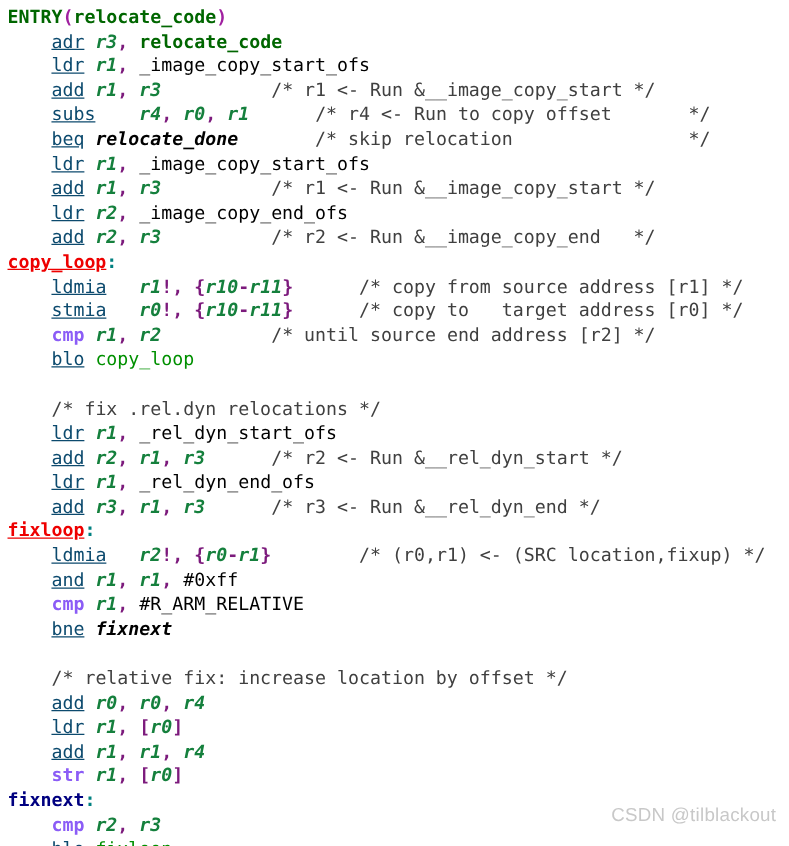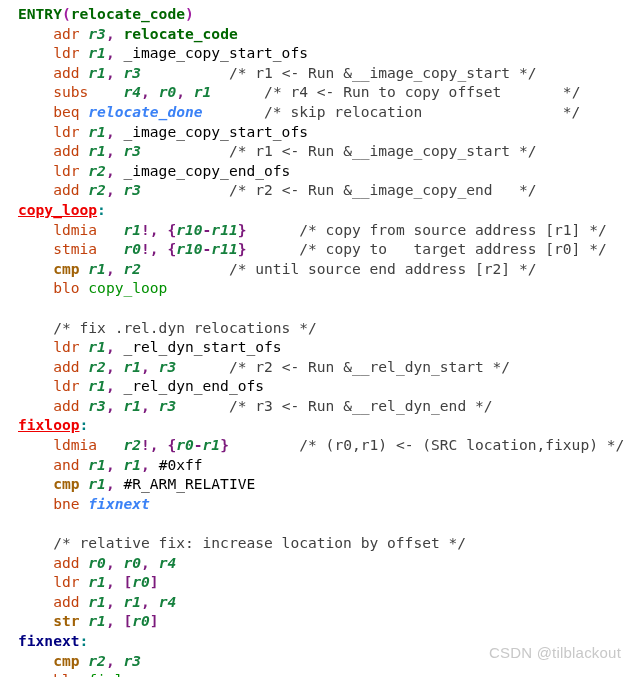--- a/index.html
+++ b/index.html
@@ -10,53 +10,53 @@
   body {
     width: 631px;
     height: 677px;
     overflow: hidden;
     font-family: "DejaVu Sans Mono", monospace;
   }
   #code-listing {
     position: relative;
     width: 631px;
     height: 499px;
-    padding: 4px 0 0 18px;
+    padding: 4px 0 0 6px;
     box-sizing: border-box;
     font-family: "DejaVu Sans Mono", monospace;
     font-size: 14.6px;
     line-height: 19.6px;
     white-space: pre;
     color: #000000;
   }
   .ln {
     display: block;
     height: 19.6px;
     white-space: pre;
   }
   
   .t-macro   { color: #006600; font-weight: bold; }
   .t-paren   { color: #a020a0; font-weight: bold; }
   .t-sym     { color: #006600; font-weight: bold; }
-  .t-op      { color: #c2410c; }
-  .t-opg     { color: #a16207; font-weight: bold; }
+  .t-op      { color: #0c4a6e; text-decoration: underline; }
+  .t-opg     { color: #8b5cf6; font-weight: bold; }
   .t-reg     { color: #15803d; font-weight: bold; font-style: italic; }
   .t-punct   { color: #7c1a7c; font-weight: bold; }
   .t-ident   { color: #000000; }
   .t-label-l { color: #009000; }
   .t-comment { color: #404040; }
   .t-lbl-red {
     color: #ee0000;
     font-weight: bold;
     text-decoration: underline;
     text-decoration-color: #ee0000;
   }
   .t-lbl-navy { color: #000080; font-weight: bold; }
   .t-colon { color: #008080; font-weight: bold; }
-  .t-target-purple { color: #3b82f6; font-weight: bold; font-style: italic; }
+  .t-target-purple { color: #000000; font-weight: bold; font-style: italic; }
 
   #watermark {
     position: absolute;
     right: 10px;
     bottom: 16px;
     color: #c8c8c8;
     font-family: "Liberation Sans", sans-serif;
     font-size: 15px;
     font-weight: normal;
     letter-spacing: 0.2px;

